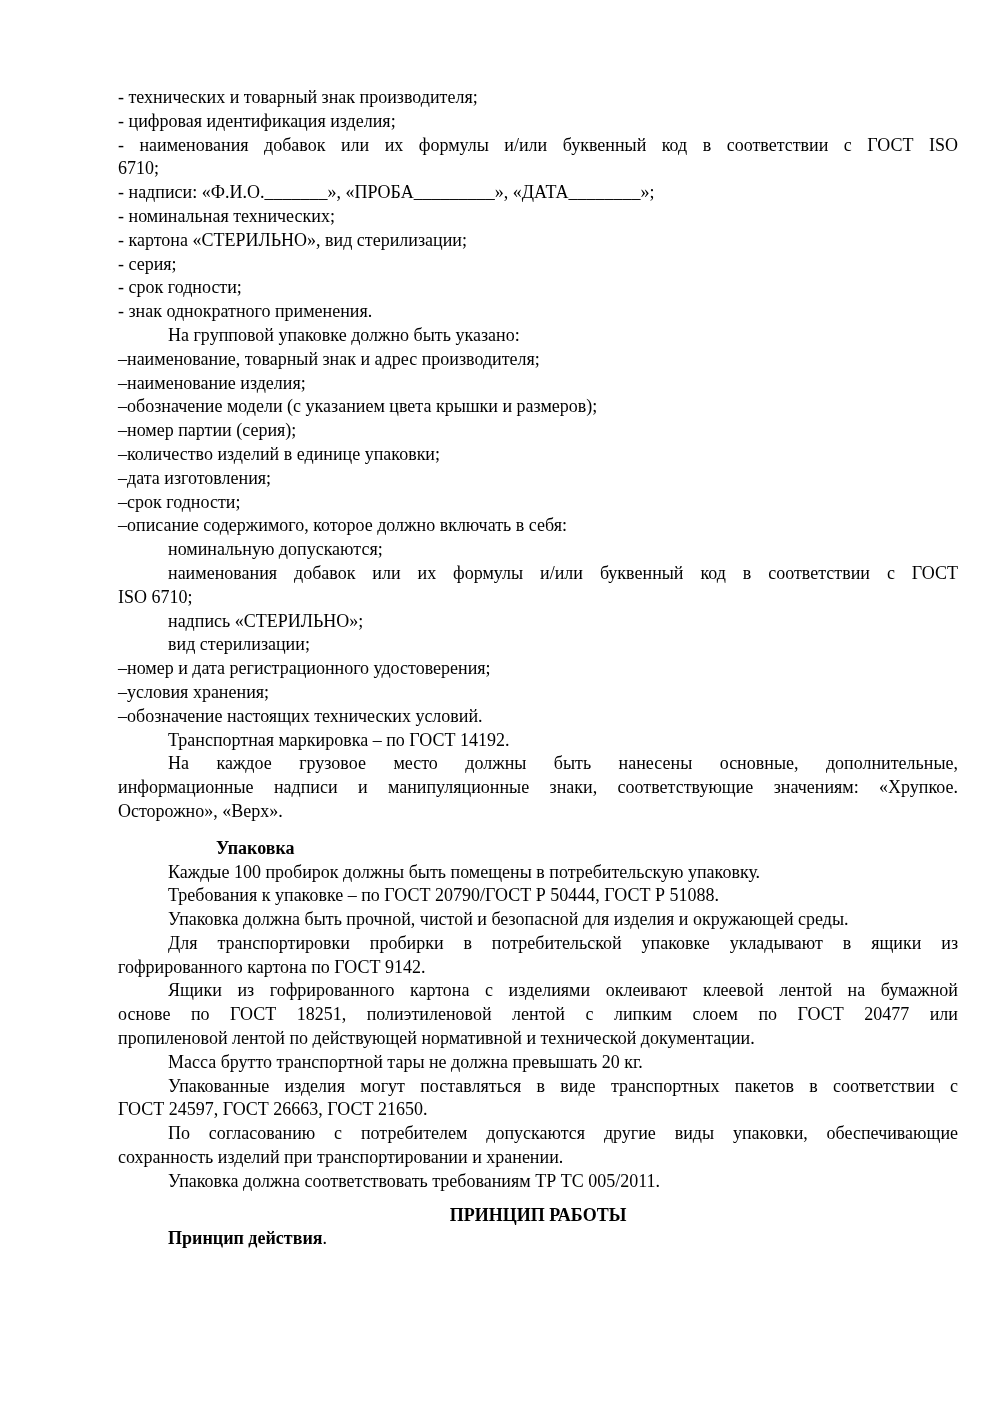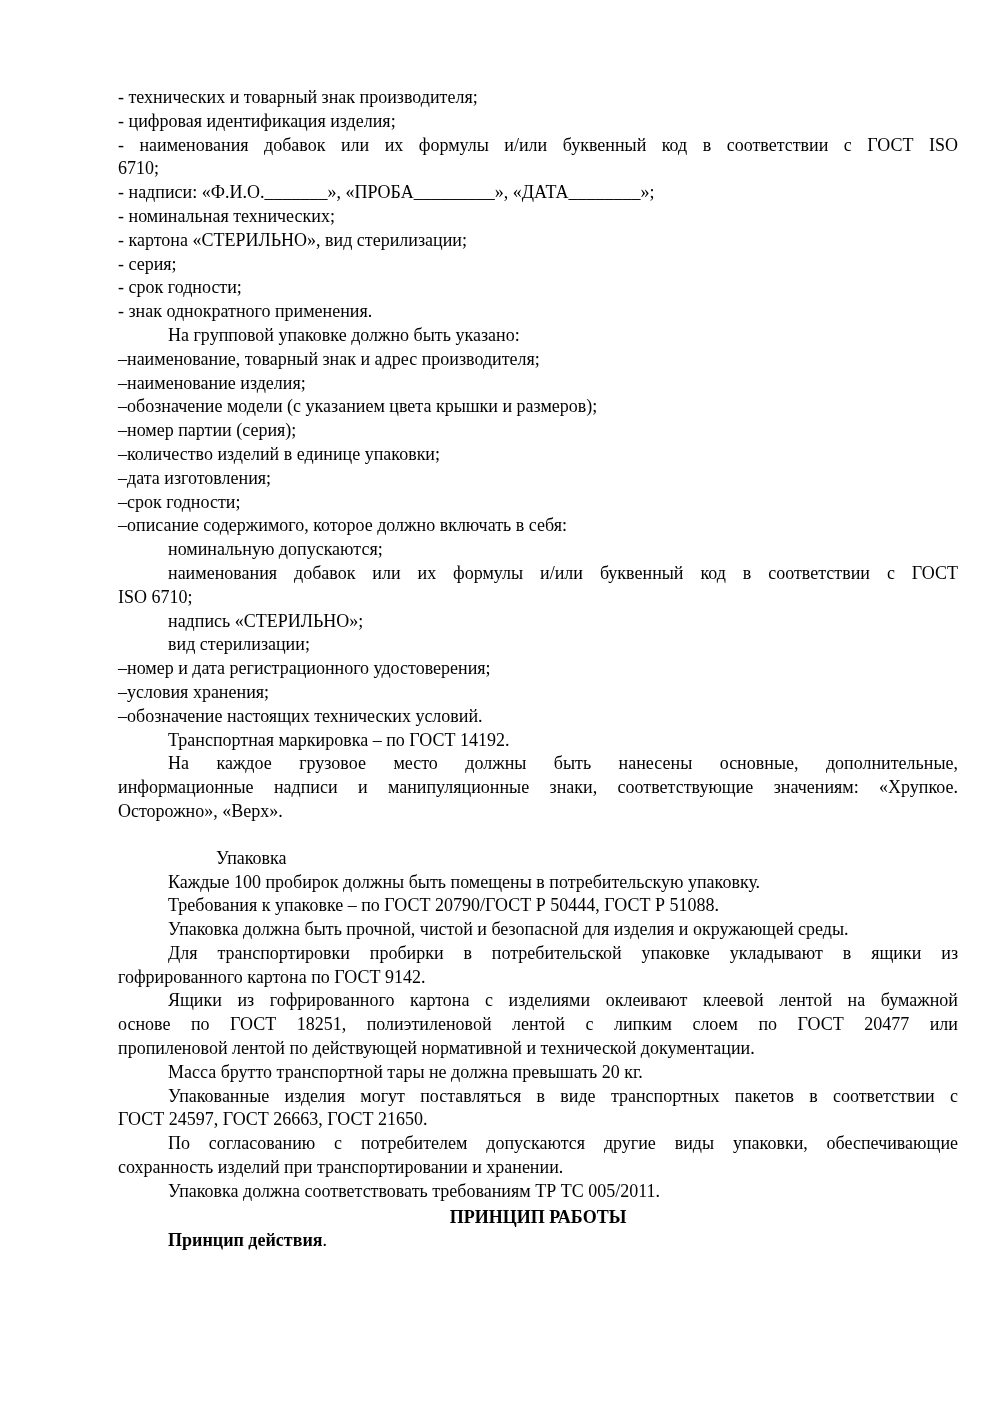--- a/index.html
+++ b/index.html
@@ -20,31 +20,31 @@
     top: 86px;
     width: 840px;
   }
   p {
     margin: 0;
     text-align: justify;
     text-align-last: left;
   }
   p.para { text-indent: 50px; }
   p.subheading {
-    font-weight: normal;
+    font-weight: bold;
     text-indent: 98px;
     text-align: center;
-    margin-top: 23px;
+    margin-top: 13px;
   }
   p.heading {
     font-weight: bold;
     text-align: center;
     text-align-last: center;
     text-indent: 0;
-    margin-top: 2px;
+    margin-top: 10px;
   }
   p.lead .b { font-weight: bold; }
   
   .jline {
     display: inline-block;
     width: 100%;
     text-align: justify;
     text-align-last: justify;
     text-indent: 0;
     vertical-align: top;

